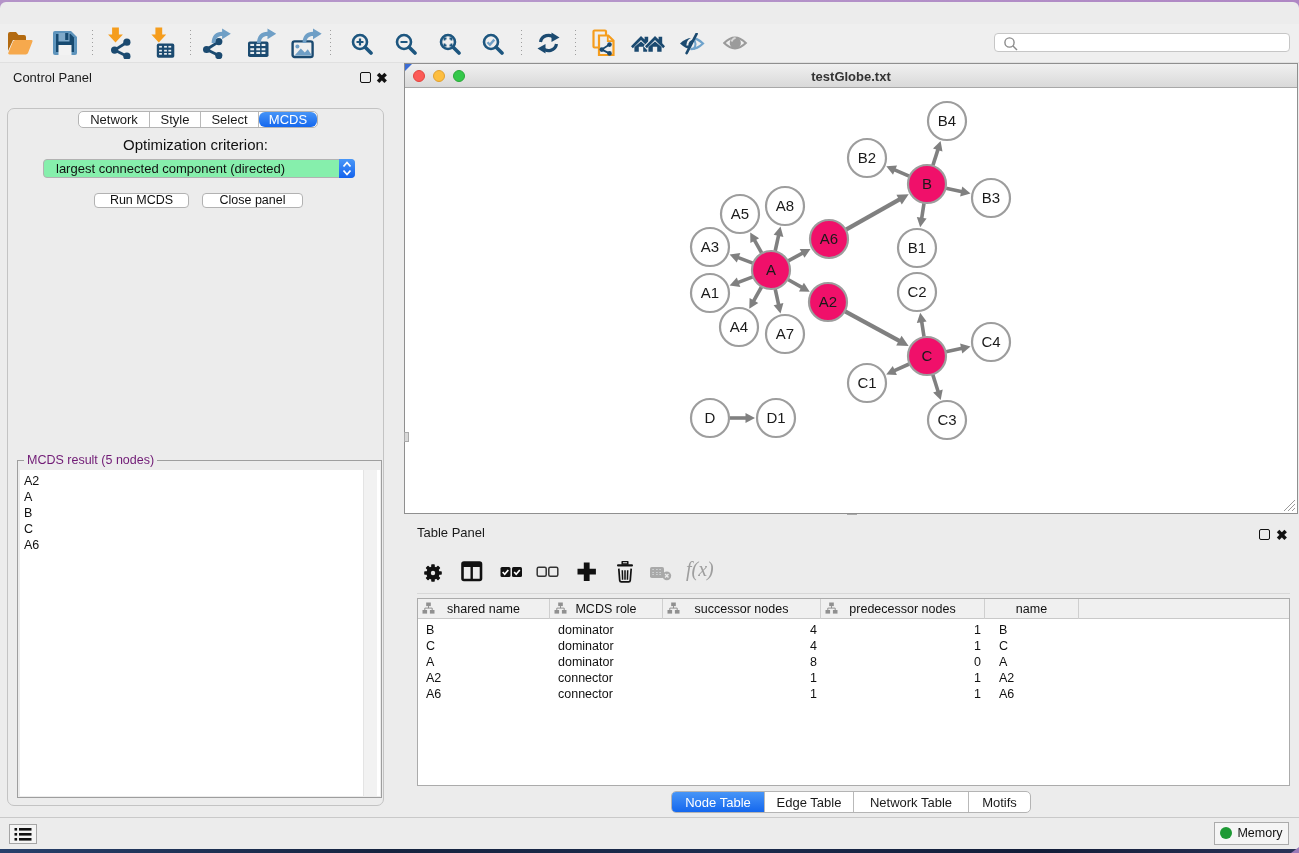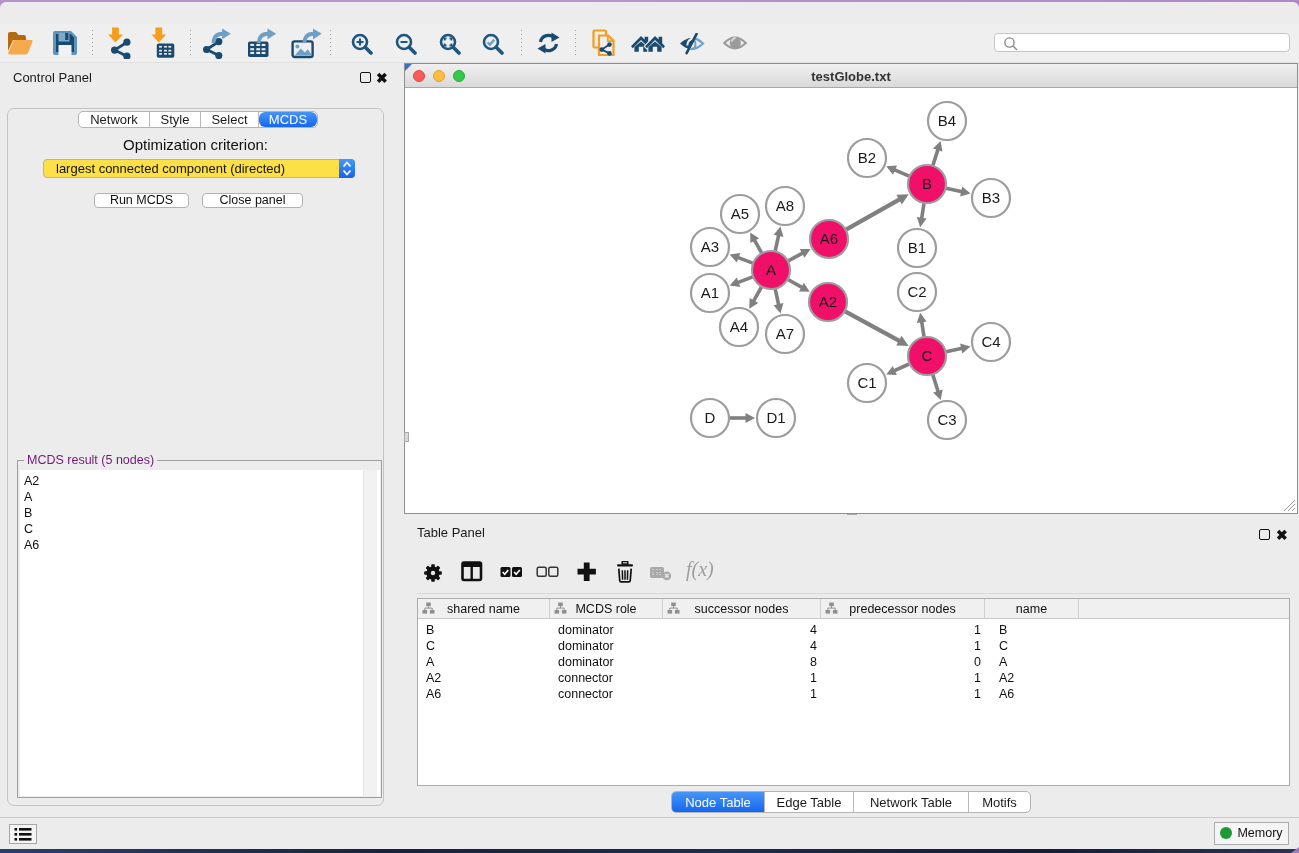--- a/index.html
+++ b/index.html
@@ -34,21 +34,21 @@
   border-radius:5px; background:#fff; overflow:hidden; font-size:13px; color:#1a1a1a; }
 .seg > div { display:flex; align-items:center; justify-content:center;
   border-right:1px solid #b9b9b9; height:100%; }
 .seg > div:last-child { border-right:none;border-radius:6px; }
 .seg > div.sel { background:linear-gradient(#4795f7,#1467ee); color:#fff; }
 #tabcontent { position:absolute; left:7px; top:45px; width:377px; height:698px;
   border:1px solid #c3c3c3; border-radius:7px; background:#ececec; }
 #optlabel { position:absolute; left:0; top:73px; width:100%; text-align:center;
   font-size:15px; color:#111; }
 #combo { position:absolute; left:43px; top:96px; width:312px; height:19px;
-  background:#fde047; border:1px solid #b2b2b2; border-radius:4px; font-size:13px;
+  background:#86efac; border:1px solid #b2b2b2; border-radius:4px; font-size:13px;
   color:#111; line-height:17px; padding-left:12px; }
 #combo .spin { position:absolute; right:-1px; top:-1px; width:16px; height:19px;
   border-radius:0 4px 4px 0; background:linear-gradient(#4997f8,#1463ee); }
 .pbtn { position:absolute; height:15px; background:#fff; border:1px solid #b2b2b2;
   border-radius:4px; font-size:12.5px; color:#111; text-align:center; line-height:13px; }
 #mcdsbox { position:absolute; left:17px; top:397px; width:365px; height:338px;
   border:1px solid #9e9e9e; }
 #mcdsbox .lbl { position:absolute; left:6px; top:-8px; background:#ececec;
   padding:0 3px; font-size:12.5px; color:#701a75; }
 #mcdslist { position:absolute; left:2px; top:9px; width:360px; height:326px;

